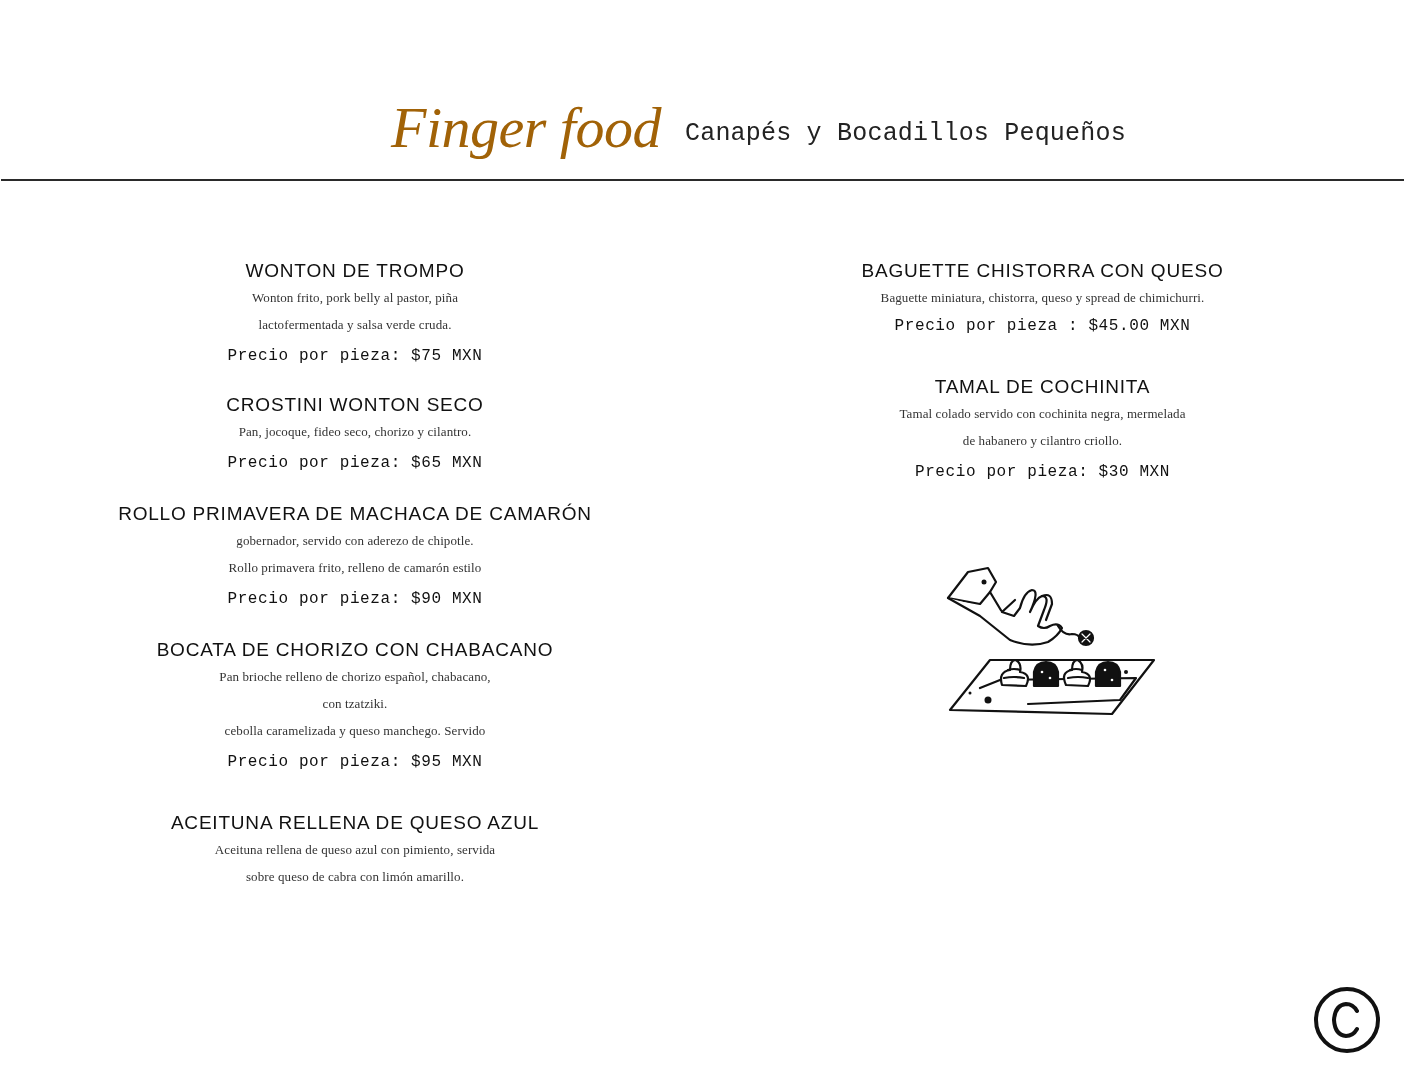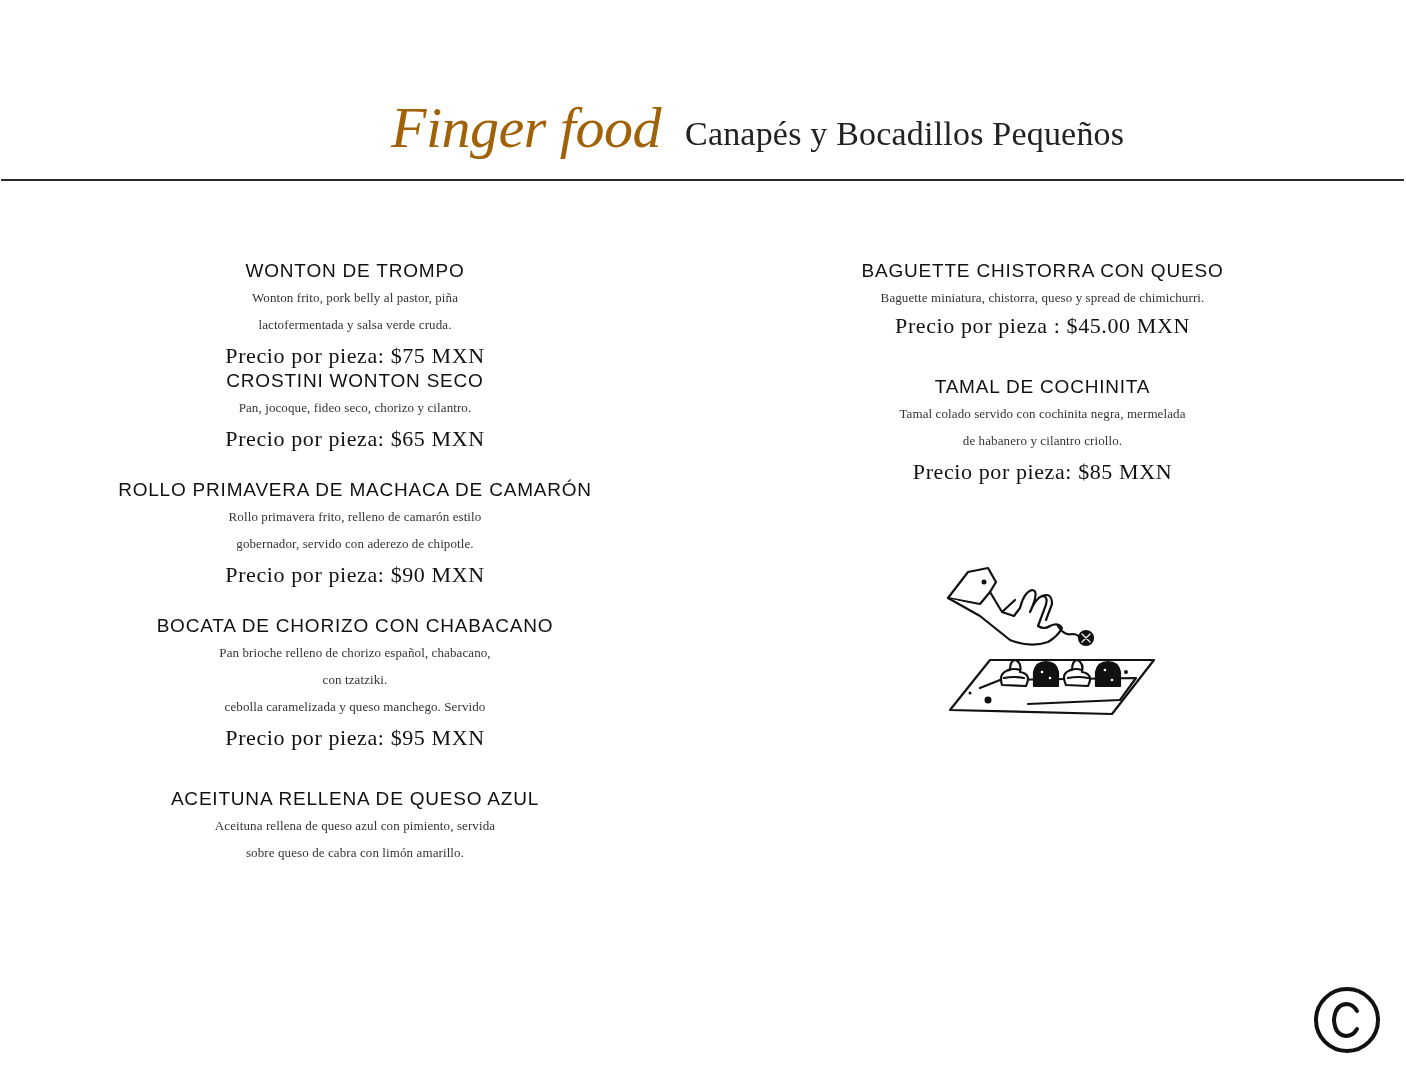--- a/index.html
+++ b/index.html
@@ -11,70 +11,70 @@
     .header {
       position: absolute; left: 0; top: 88px; width: 1406px; height: 80px;
     }
     .title {
       position: absolute; left: 391px; top: 0px;
       font-family: "Liberation Serif", serif; font-style: italic;
       font-size: 58px; line-height: 80px; letter-spacing: -0.5px; color: #a16207;
     }
     .subtitle {
       position: absolute; left: 685px; top: 30px;
-      font-family: Liberation Serif, serif; font-size: 34px; line-height: 32px; color: #222;
+      font-family: Liberation Mono, monospace; font-size: 25px; line-height: 32px; color: #222;
       letter-spacing: 0.2px;
     }
     .rule {
       position: absolute; left: 1px; top: 179px; width: 1403px; height: 2px; background: #2a2a2a;
     }
     .col { position: absolute; text-align: center; }
     .col-left { left: 100px; width: 510px; top: 258px; }
     .col-right { left: 750px; width: 585px; top: 258px; }
     .item { margin: 0; }
     .item-name {
       font-family: "Liberation Sans", sans-serif; font-size: 19px; line-height: 26px;
       letter-spacing: 0.8px; color: #111;
     }
     .item-desc {
       font-family: "Liberation Serif", serif; font-size: 13px; line-height: 27px;
       color: #333; letter-spacing: 0.1px;
     }
     .item-price {
-      font-family: Liberation Serif, serif; font-size: 22px; line-height: 24px;
+      font-family: Liberation Mono, monospace; font-size: 16px; line-height: 24px;
       letter-spacing: 0.6px; color: #111; margin-top: 6px;
     }
     .illustration { position: absolute; left: 940px; top: 560px; width: 220px; height: 165px; }
     .copyright { position: absolute; left: 1312px; top: 985px; width: 70px; height: 70px; }
   </style>
 </head>
 <body>
 
 <div class="header">
   <div class="title">Finger food</div>
   <div class="subtitle">Canapés y Bocadillos Pequeños</div>
 </div>
 <div class="rule"></div>
 
 <div class="col col-left">
-  <div class="item" style="">
+  <div class="item" style="margin-bottom:24px;">
     <div class="item-name">WONTON DE TROMPO</div>
     <div class="item-desc">Wonton frito, pork belly al pastor, piña</div>
     <div class="item-desc">lactofermentada y salsa verde cruda.</div>
     <div class="item-price">Precio por pieza: $75 MXN</div>
   </div>
   <div class="item" style="margin-bottom:26px;">
     <div class="item-name">CROSTINI WONTON SECO</div>
     <div class="item-desc">Pan, jocoque, fideo seco, chorizo y cilantro.</div>
     <div class="item-price">Precio por pieza: $65 MXN</div>
   </div>
   <div class="item" style="margin-bottom:26px;">
     <div class="item-name">ROLLO PRIMAVERA DE MACHACA DE CAMARÓN</div>
+    <div class="item-desc">gobernador, servido con aderezo de chipotle.</div>
     <div class="item-desc">Rollo primavera frito, relleno de camarón estilo</div>
-    <div class="item-desc">gobernador, servido con aderezo de chipotle.</div>
     <div class="item-price">Precio por pieza: $90 MXN</div>
   </div>
   <div class="item" style="margin-bottom:36px;">
     <div class="item-name">BOCATA DE CHORIZO CON CHABACANO</div>
     <div class="item-desc">Pan brioche relleno de chorizo español, chabacano,</div>
     <div class="item-desc">con tzatziki.</div>
     <div class="item-desc">cebolla caramelizada y queso manchego. Servido</div>
     <div class="item-price">Precio por pieza: $95 MXN</div>
   </div>
   <div class="item">
@@ -87,21 +87,21 @@
 <div class="col col-right">
   <div class="item" style="margin-bottom:36px;">
     <div class="item-name">BAGUETTE CHISTORRA CON QUESO</div>
     <div class="item-desc">Baguette miniatura, chistorra, queso y spread de chimichurri.</div>
     <div class="item-price" style="margin-top:3px;">Precio por pieza : $45.00 MXN</div>
   </div>
   <div class="item">
     <div class="item-name">TAMAL DE COCHINITA</div>
     <div class="item-desc">Tamal colado servido con cochinita negra, mermelada</div>
     <div class="item-desc">de habanero y cilantro criollo.</div>
-    <div class="item-price">Precio por pieza: $85 MXN</div>
+    <div class="item-price">Precio por pieza: $30 MXN</div>
   </div>
 </div>
 
 <div class="illustration">
   <svg width="220" height="165" viewBox="0 0 220 165" fill="none" stroke="#111" stroke-width="2.2" stroke-linejoin="round" stroke-linecap="round">
 
     <path d="M8 38 L28 12 L48 8 L56 22 L50 32 L40 44 Z" fill="#fff"></path>
     <circle cx="44" cy="22" r="2.5" fill="#111" stroke="none"></circle>
     <path d="M50 32 L62 52 L75 40"></path>
 

